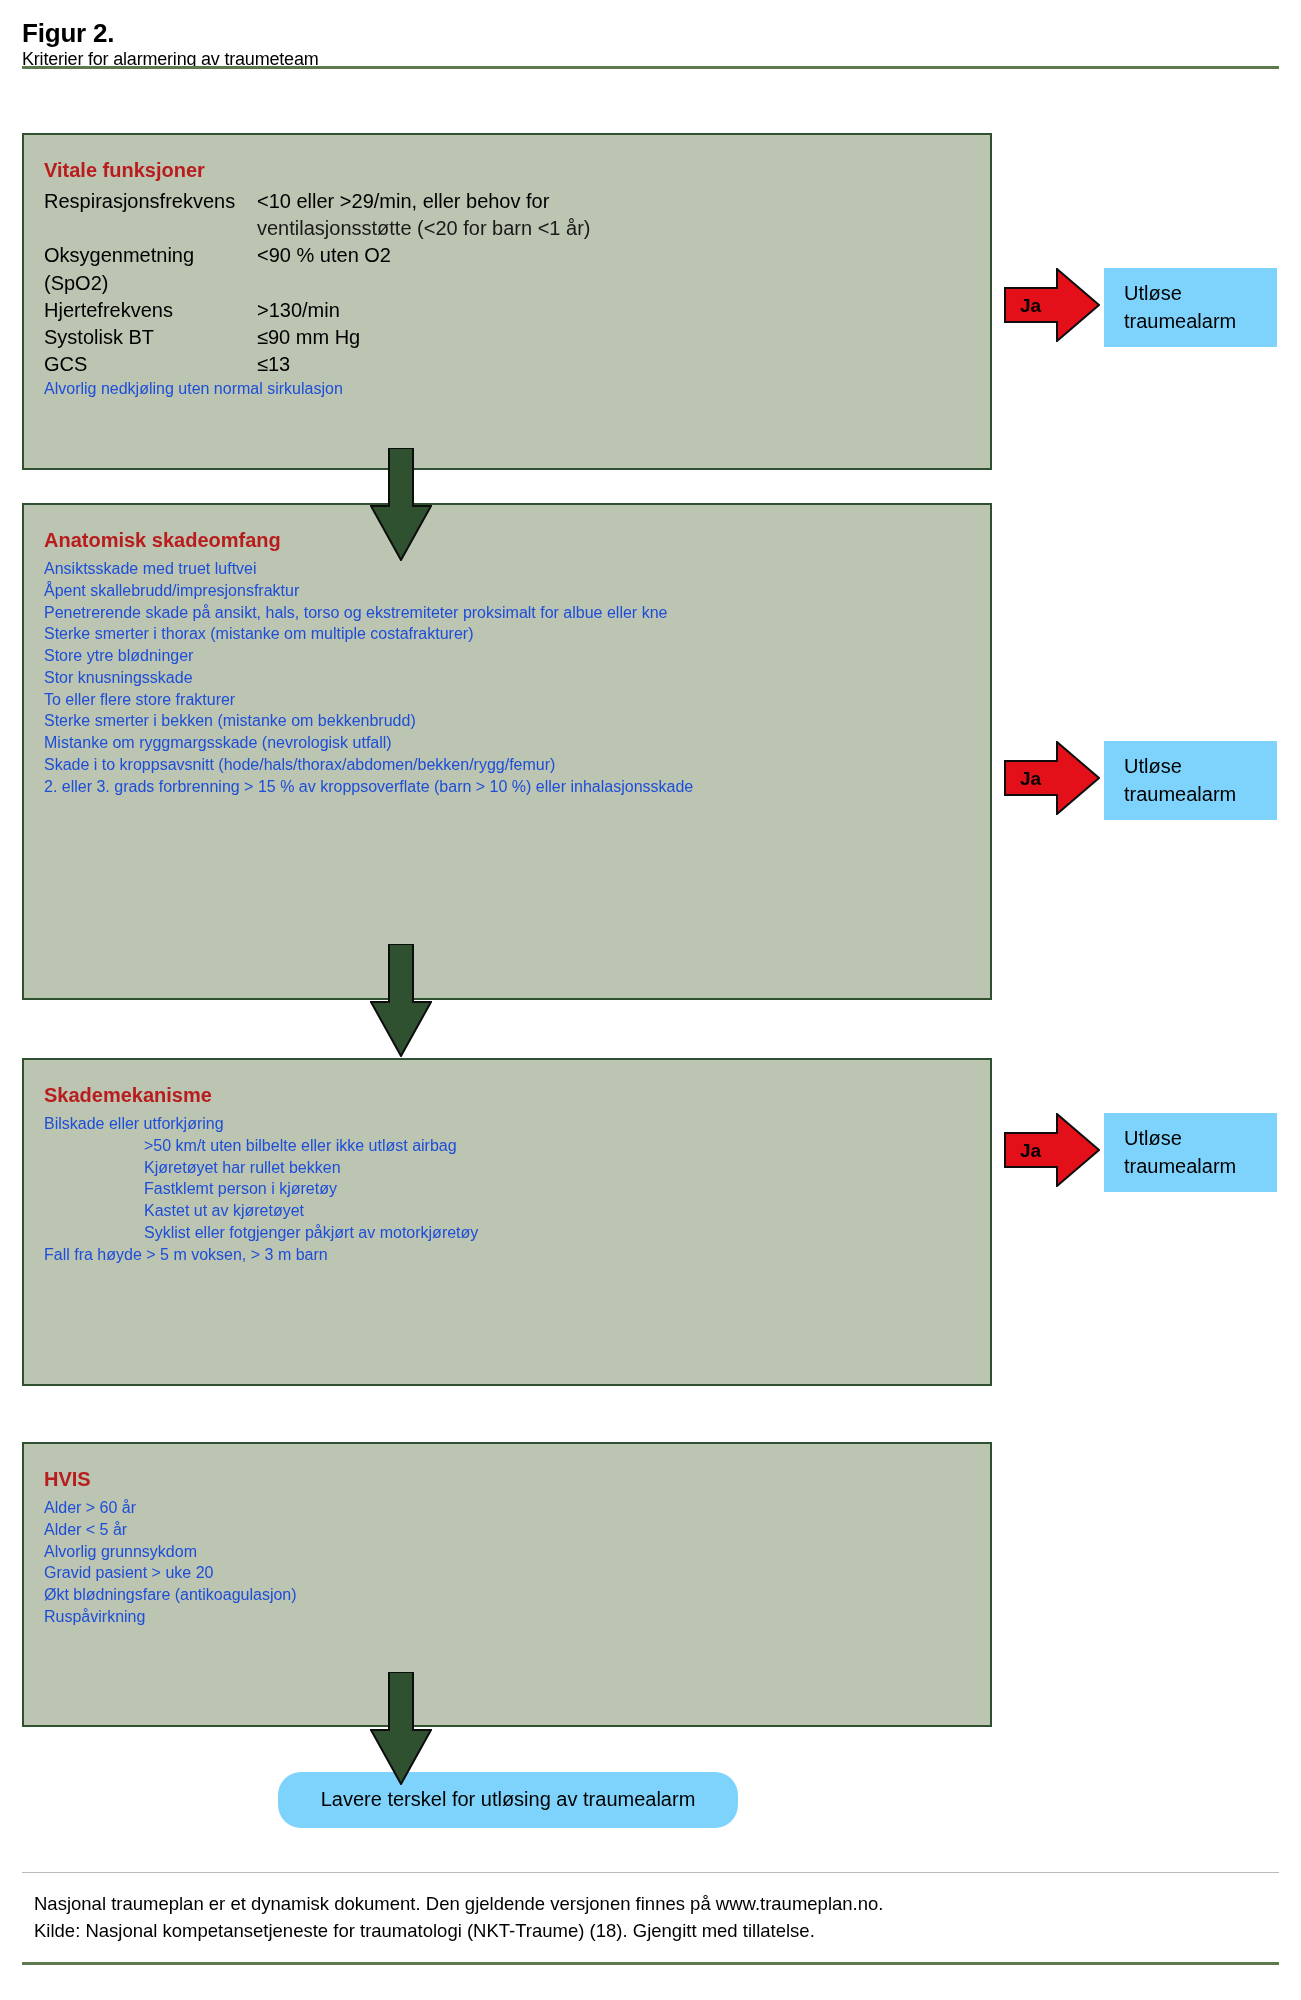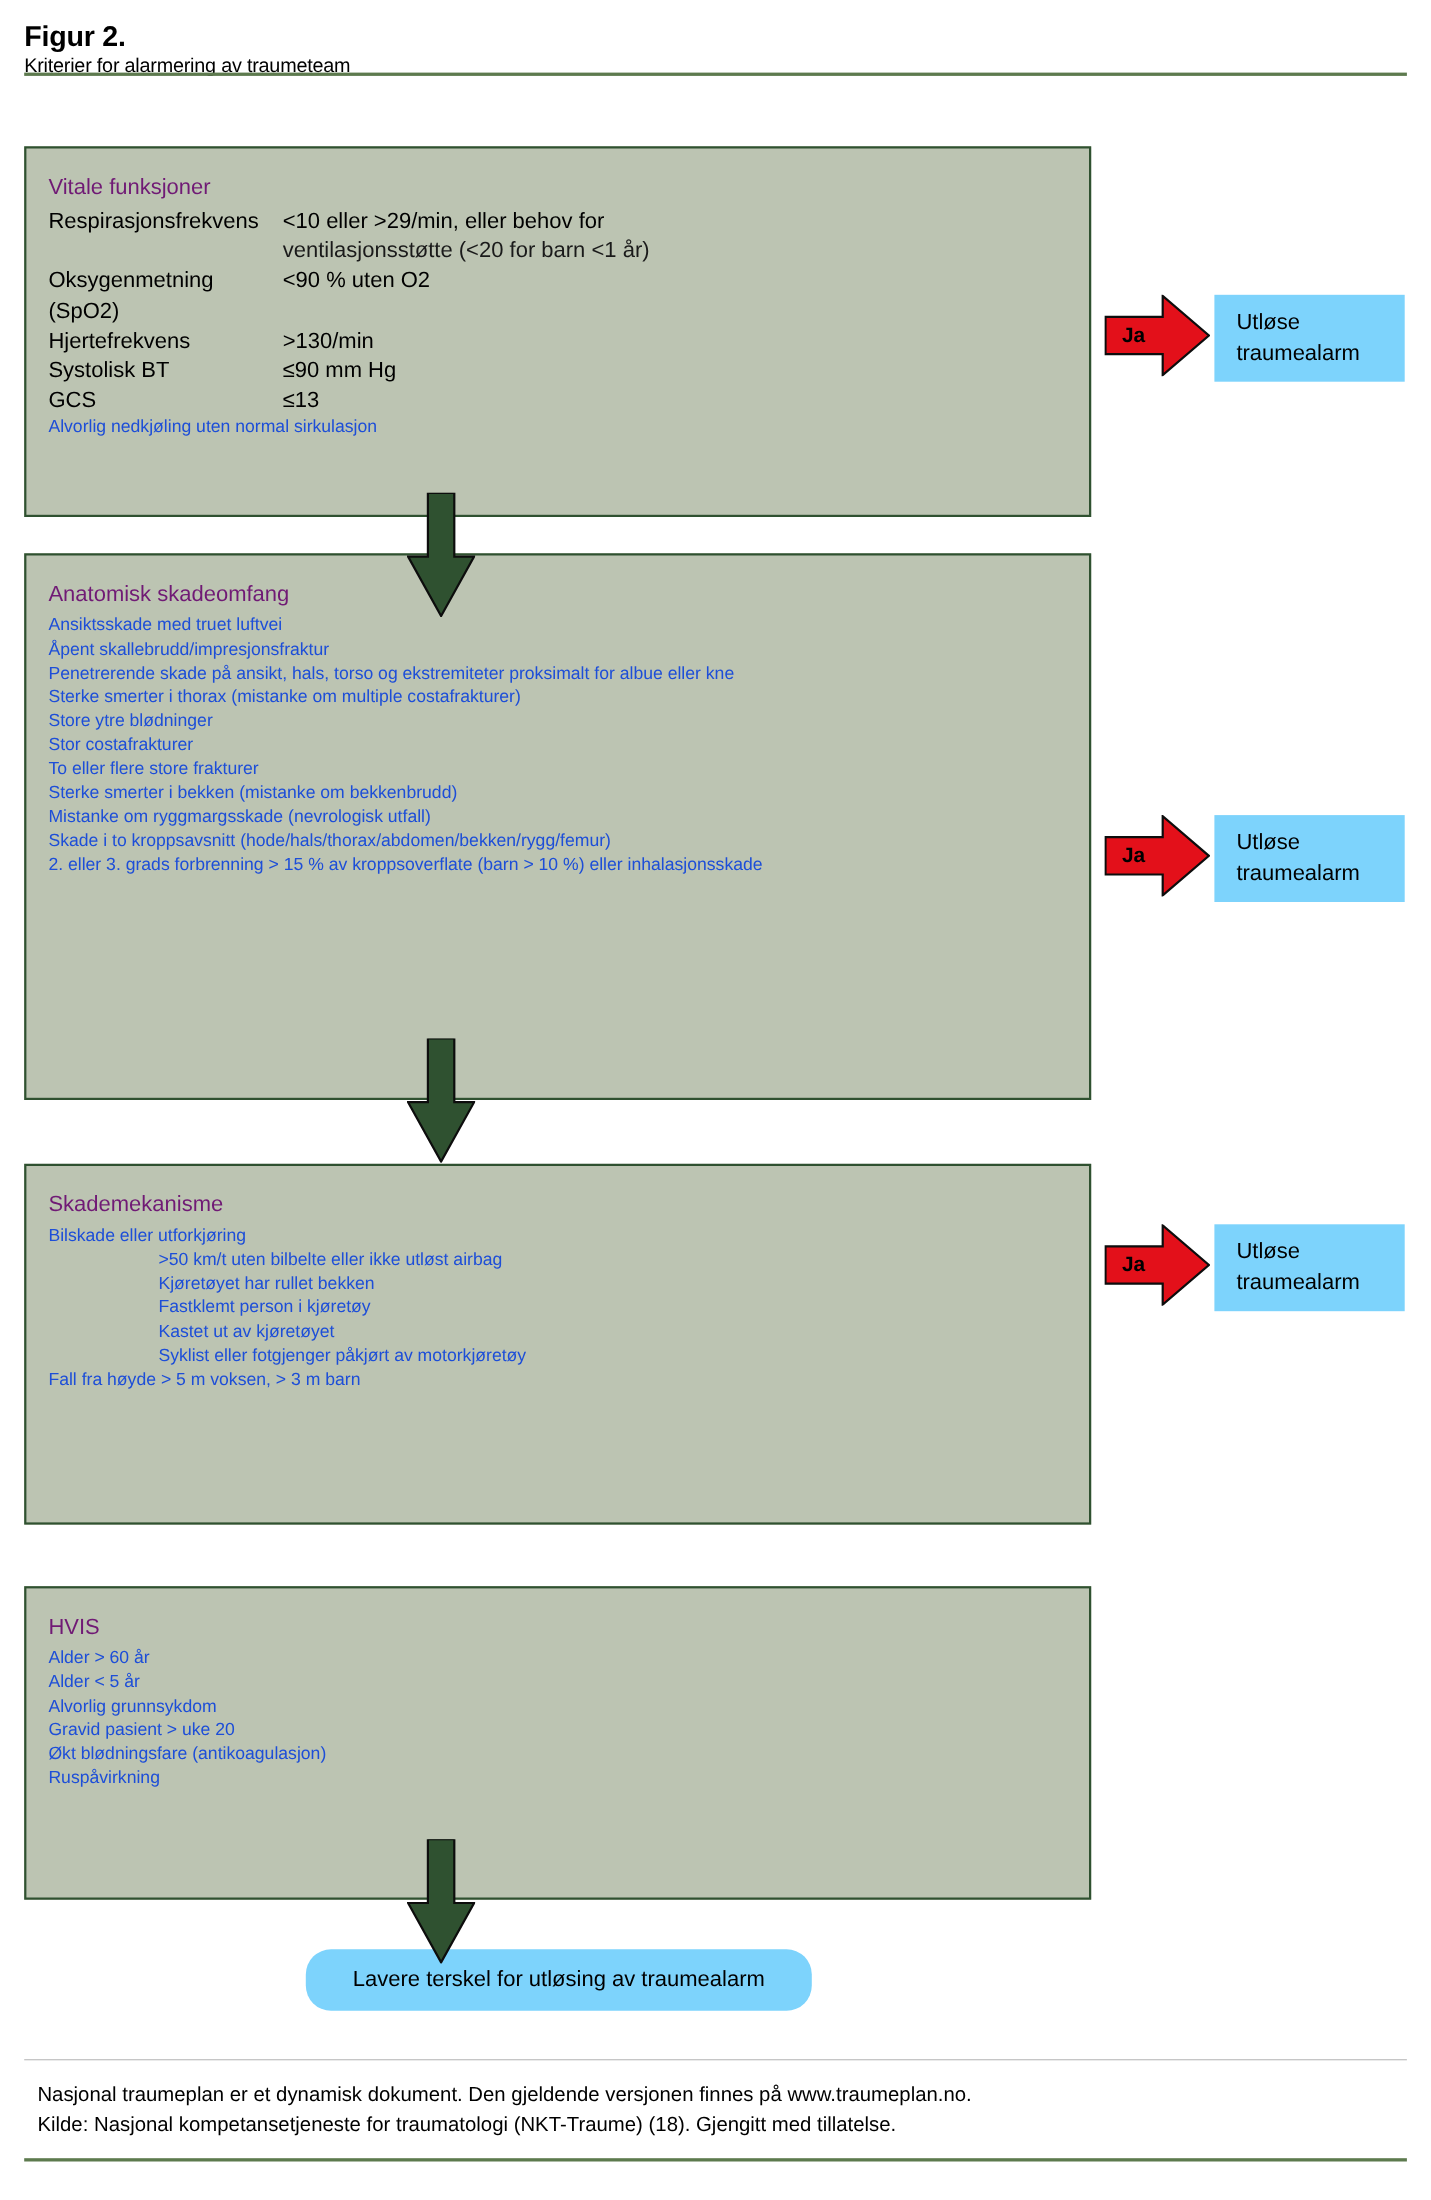--- a/index.html
+++ b/index.html
@@ -25,21 +25,21 @@
     position:absolute;left:22px;top:66px;width:1257px;height:3px;
     background:#5d7a4e;
   }
   
   .crit-box{
     position:absolute;left:22px;width:970px;
     background:#bcc4b2;border:2px solid #2f5130;box-sizing:border-box;
   }
   .crit-inner{padding:22px 20px 14px 20px;}
   .crit-title{
-    font-size:20px;font-weight:normal;color:#701a75;
+    font-size:20px;font-weight:bold;color:#b91c1c;
     margin:0 0 5px 0;line-height:1.30;
   }
   .crit-line{
     font-size:16px;color:#1d4ed8;line-height:1.36;margin:0;
     white-space:nowrap;
   }
   .crit-row{
     display:flex;font-size:20px;color:#000;line-height:1.36;
   }
   .crit-row .rlabel{width:213px;flex:0 0 213px;}
@@ -151,21 +151,21 @@
 </div>
 
 <div class="crit-box" id="box-anatomisk">
   <div class="crit-inner">
     <div class="crit-title">Anatomisk skadeomfang</div>
     <div class="crit-line">Ansiktsskade med truet luftvei</div>
     <div class="crit-line">Åpent skallebrudd/impresjonsfraktur</div>
     <div class="crit-line">Penetrerende skade på ansikt, hals, torso og ekstremiteter proksimalt for albue eller kne</div>
     <div class="crit-line">Sterke smerter i thorax (mistanke om multiple costafrakturer)</div>
     <div class="crit-line">Store ytre blødninger</div>
-    <div class="crit-line">Stor costafrakturer</div>
+    <div class="crit-line">Stor knusningsskade</div>
     <div class="crit-line">To eller flere store frakturer</div>
     <div class="crit-line">Sterke smerter i bekken (mistanke om bekkenbrudd)</div>
     <div class="crit-line">Mistanke om ryggmargsskade (nevrologisk utfall)</div>
     <div class="crit-line">Skade i to kroppsavsnitt (hode/hals/thorax/abdomen/bekken/rygg/femur)</div>
     <div class="crit-line">2. eller 3. grads forbrenning &gt; 15 % av kroppsoverflate (barn &gt; 10 %) eller inhalasjonsskade</div>
   </div>
 </div>
 
 <div class="down-arrow" id="arrow-2">
   <svg viewBox="0 0 62 113" preserveAspectRatio="none">

